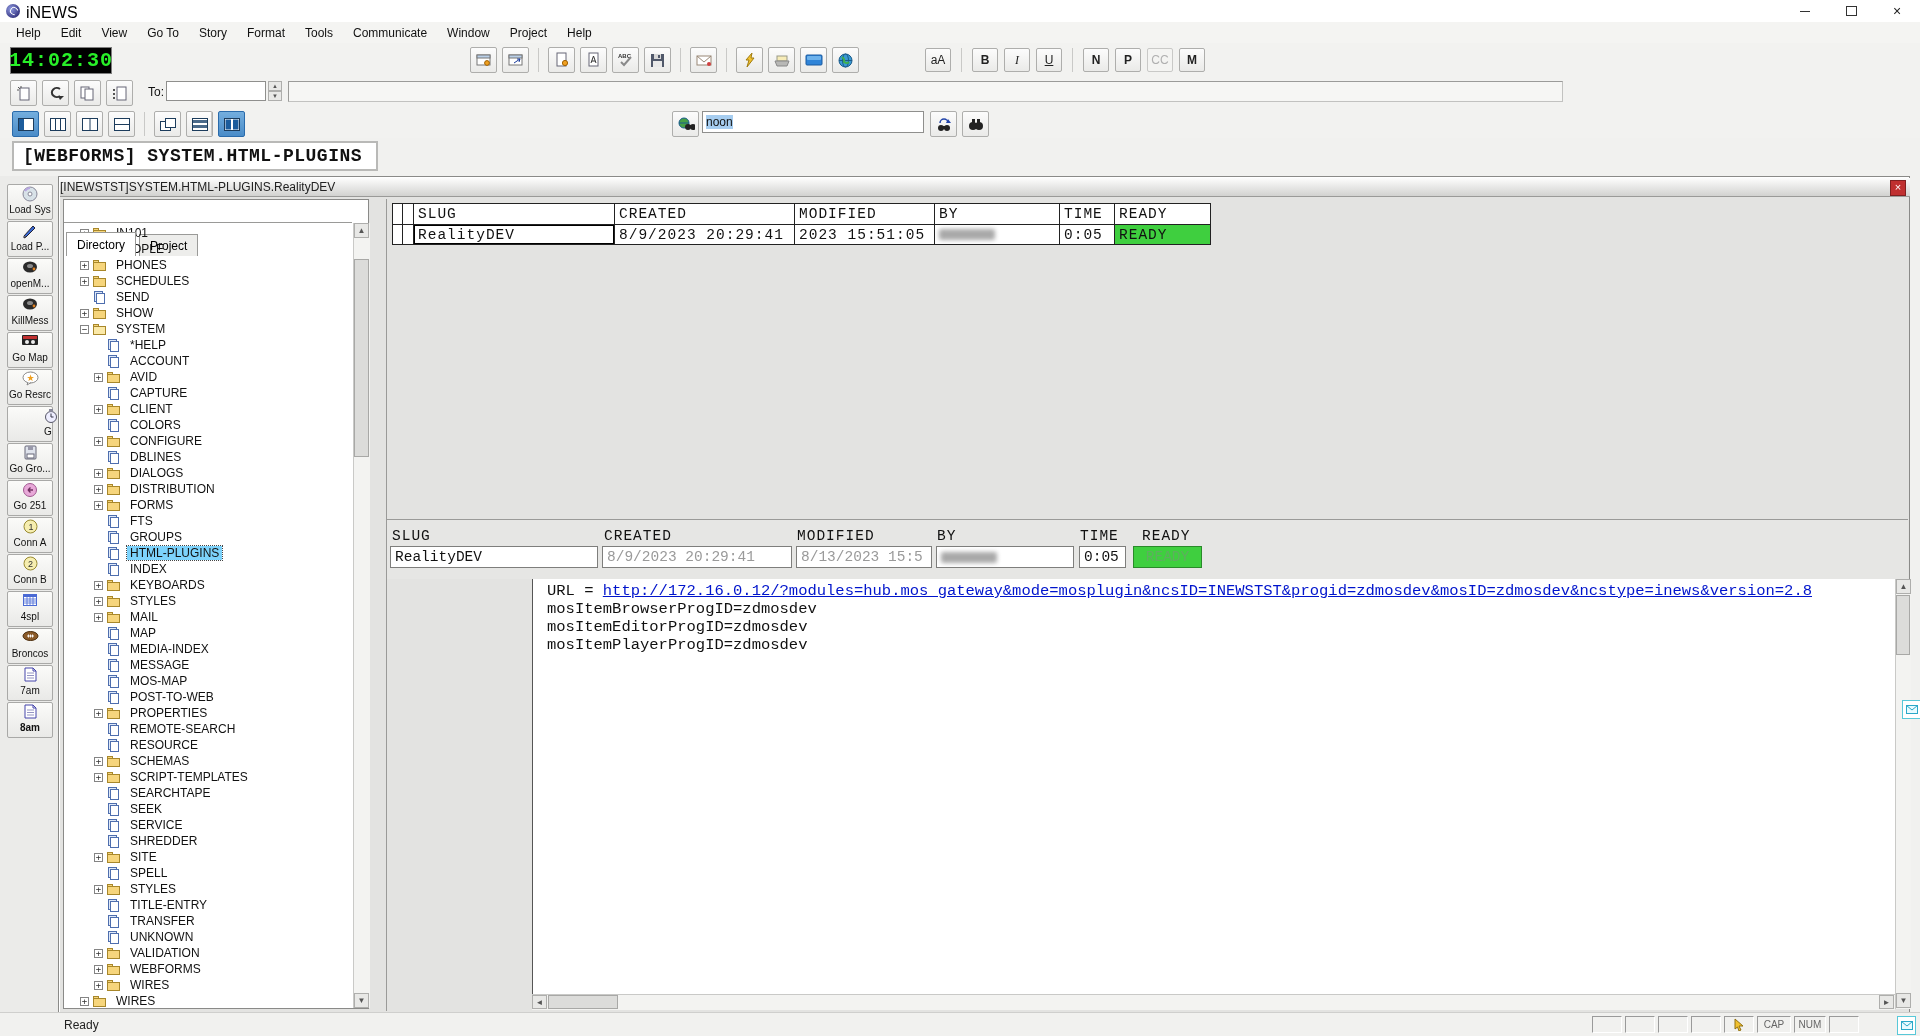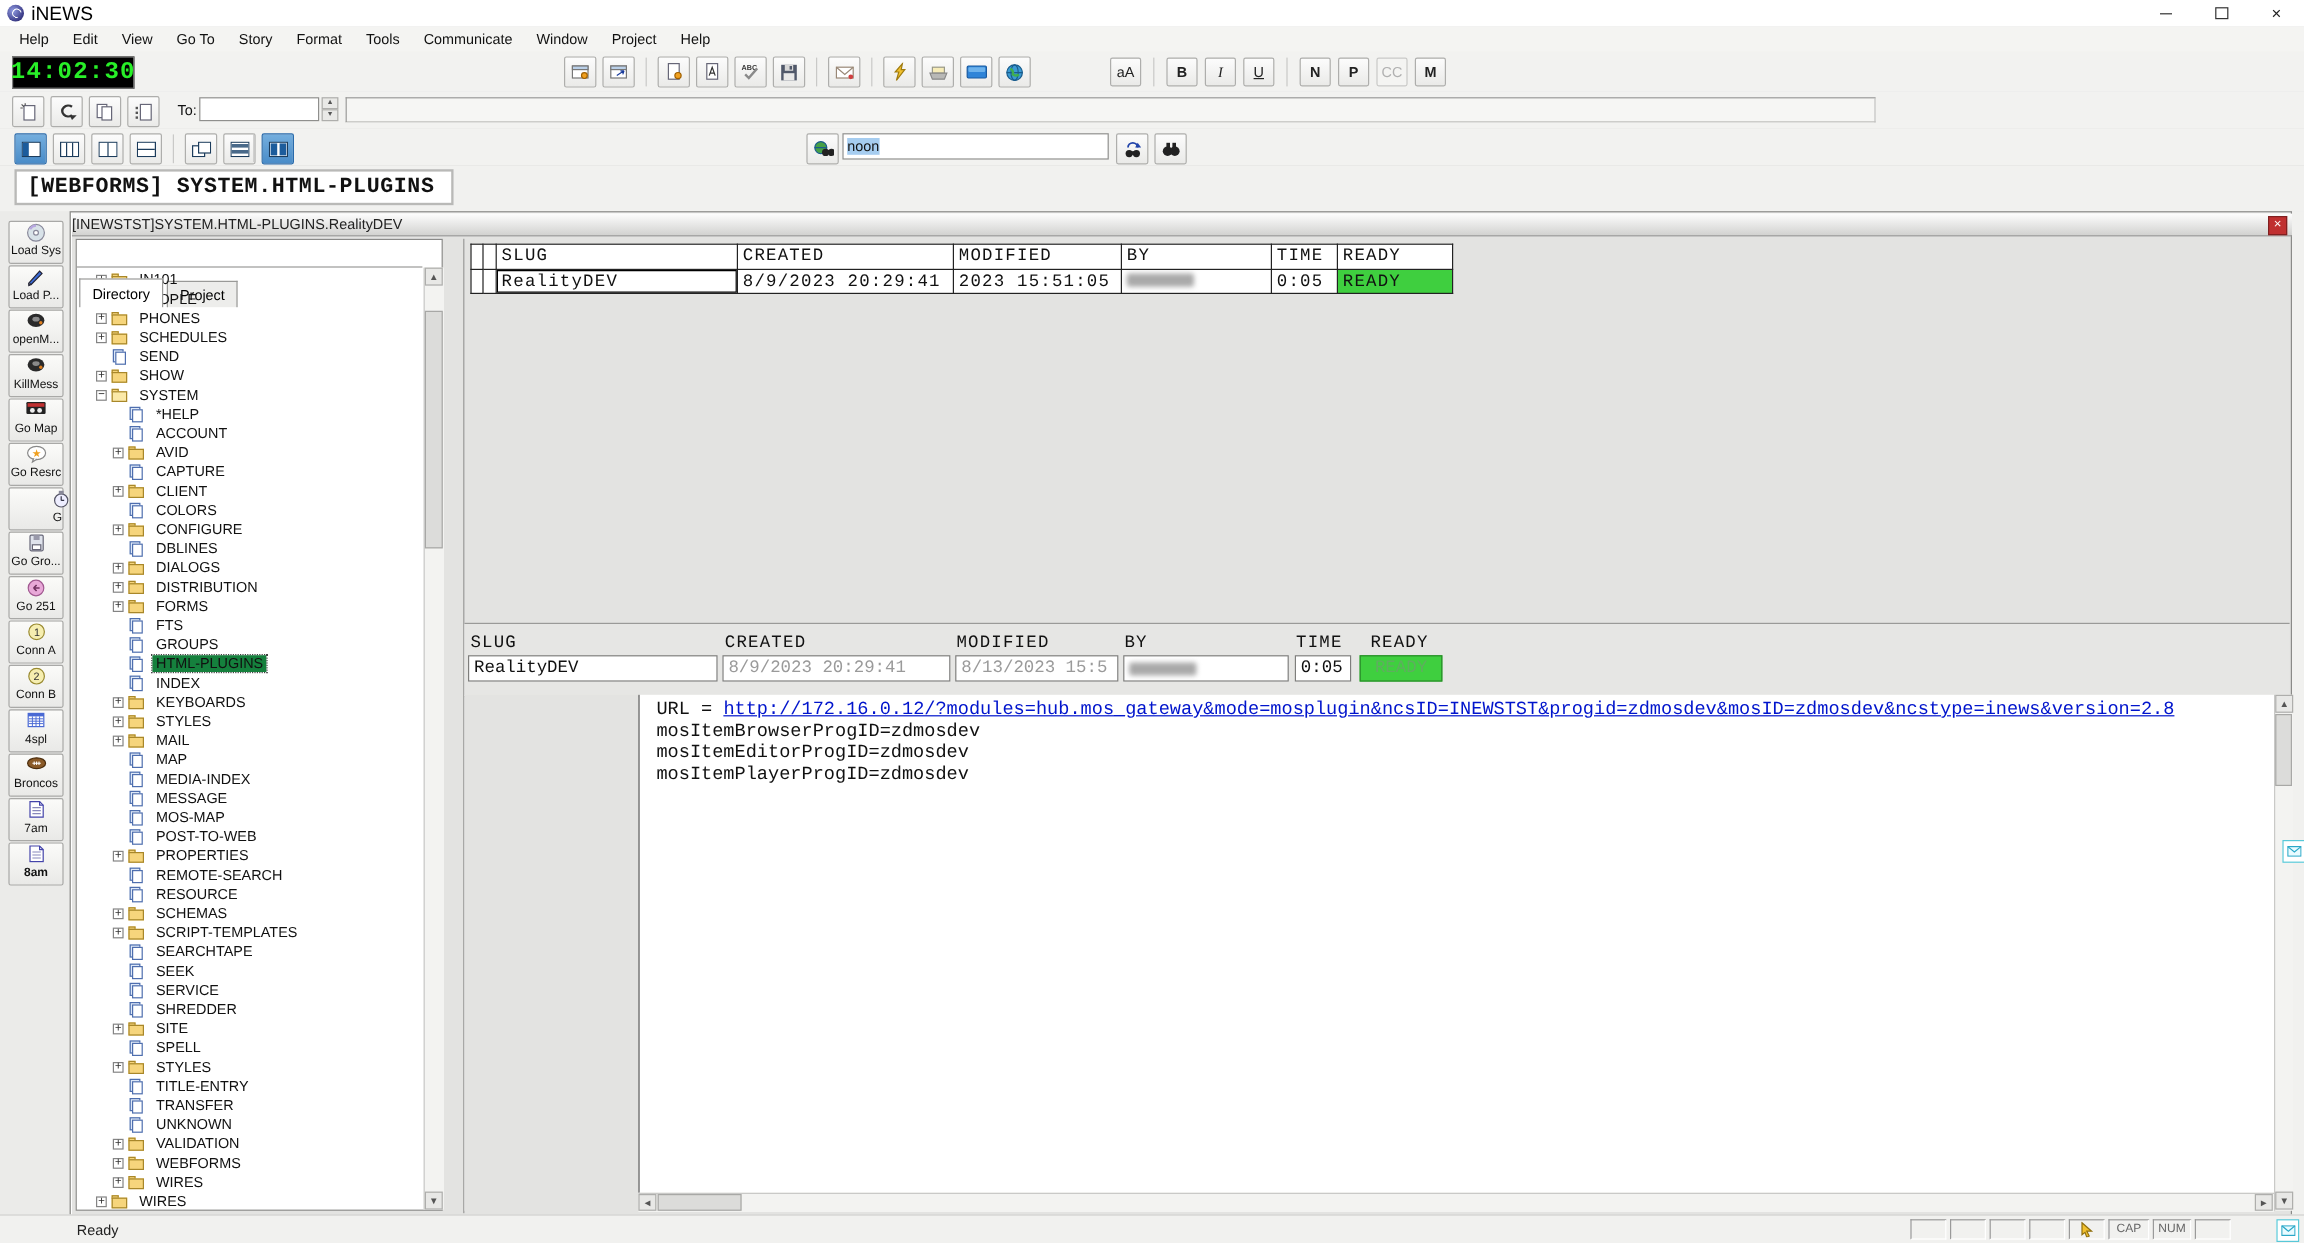--- a/index.html
+++ b/index.html
@@ -79,21 +79,21 @@
   .expbox{width:9px;height:9px;border:1px solid #848484;background:#fff;font-size:9px;line-height:7px;
           text-align:center;color:#333;box-sizing:border-box;margin-right:4px;flex:none;font-family:"DejaVu Sans Mono",monospace;}
   .expspacer{width:13px;flex:none;}
   .t-ico{width:15px;height:13px;position:relative;flex:none;margin-right:5px;}
   .fold .t-ico i{position:absolute;left:0;top:3px;width:13px;height:9px;background:#f6d57c;border:1px solid #a8872a;box-sizing:border-box;}
   .fold .t-ico:before{content:"";position:absolute;left:0;top:1px;width:6px;height:3px;background:#f6d57c;border:1px solid #a8872a;box-sizing:border-box;}
   .fold.open .t-ico i{background:#fbe9a8;}
   .queue .t-ico i{position:absolute;left:3px;top:2px;width:9px;height:11px;background:#fff;border:1px solid #4e6eae;box-sizing:border-box;}
   .queue .t-ico:before{content:"";position:absolute;left:1px;top:0;width:9px;height:11px;background:#dde8f8;border:1px solid #4e6eae;box-sizing:border-box;}
   .t-label{padding:0 3px;font-size:12px;}
-  .tree-row.selected .t-label{background:#15803d;outline:1px dotted #444;}
+  .tree-row.selected .t-label{background:#7dd3fc;outline:1px dotted #444;}
   
   .sb{background:#f3f3f1;}
   .sb .arrow{position:absolute;width:15px;height:15px;background:#e8e8e6;border:1px solid #aeaeac;box-sizing:border-box;
              font-size:8px;line-height:13px;text-align:center;color:#555;}
   .sb .thumb{position:absolute;background:#dcdcda;border:1px solid #a8a8a6;box-sizing:border-box;}
   #tree-sb{left:289px;top:23px;width:16px;height:785px;border-left:1px solid #c9c9c7;}
 
   
   #rightarea{left:327px;top:22px;width:1521px;height:812px;background:#e3e3e1;border-left:1px solid #9a9a98;}
   

